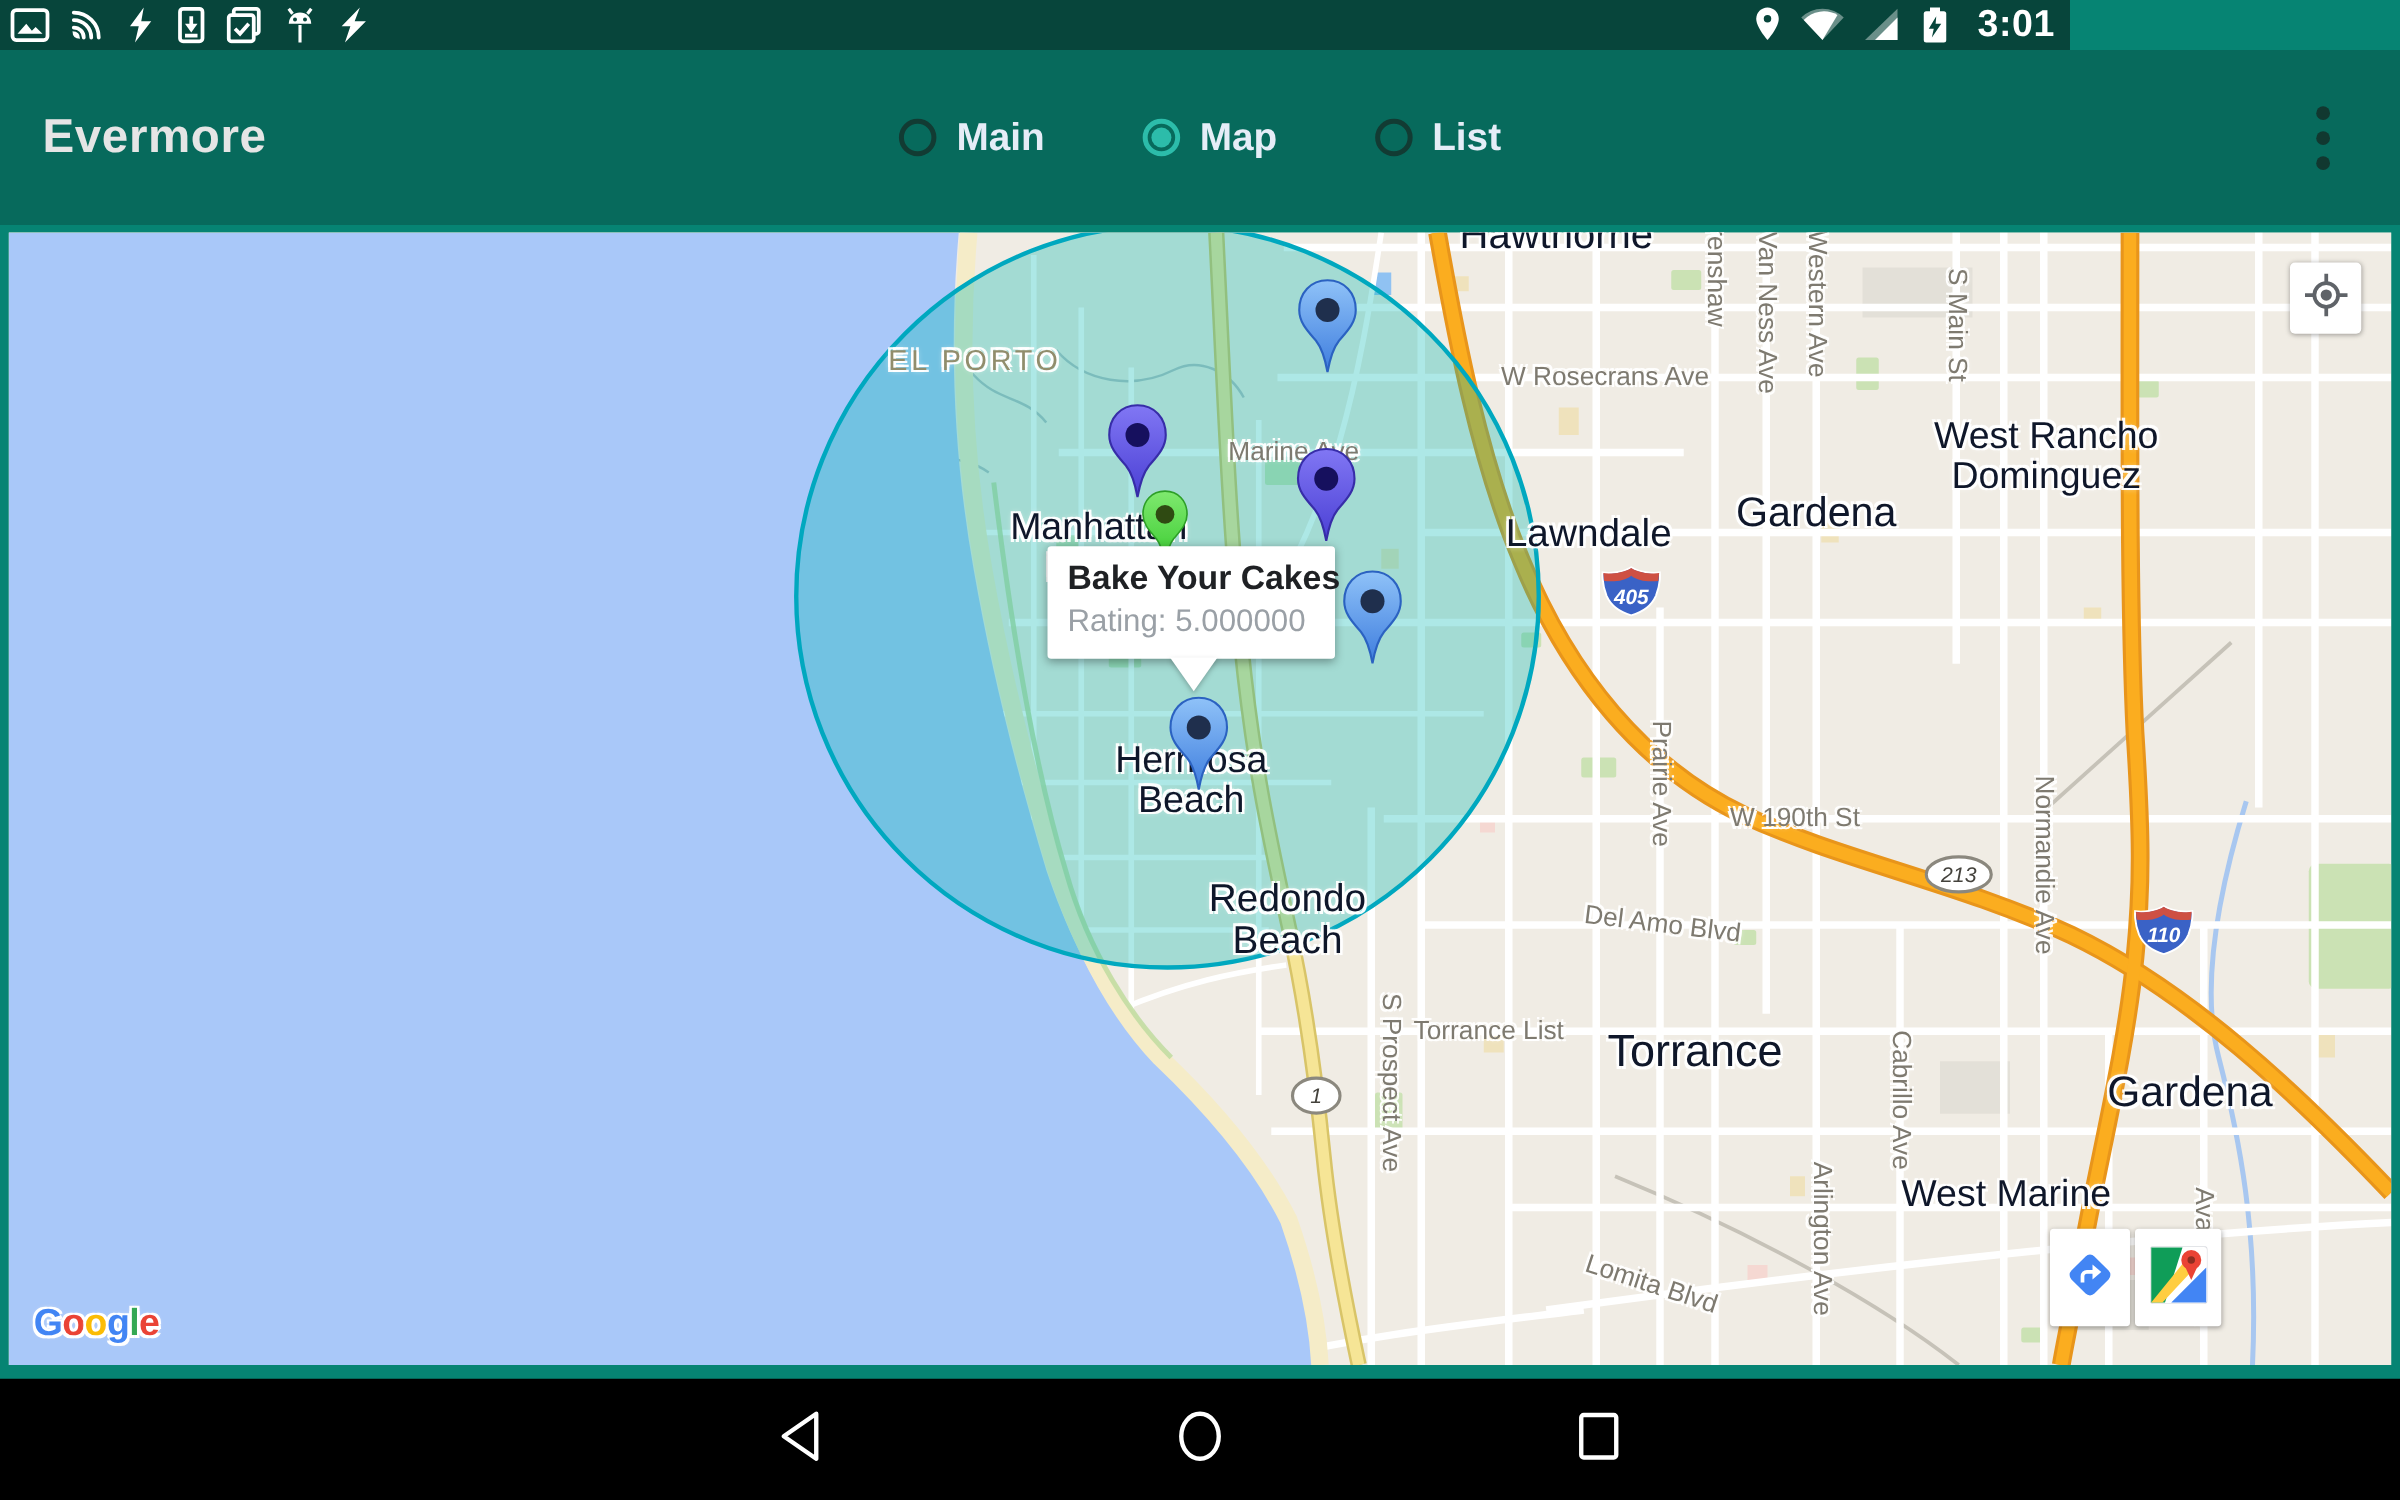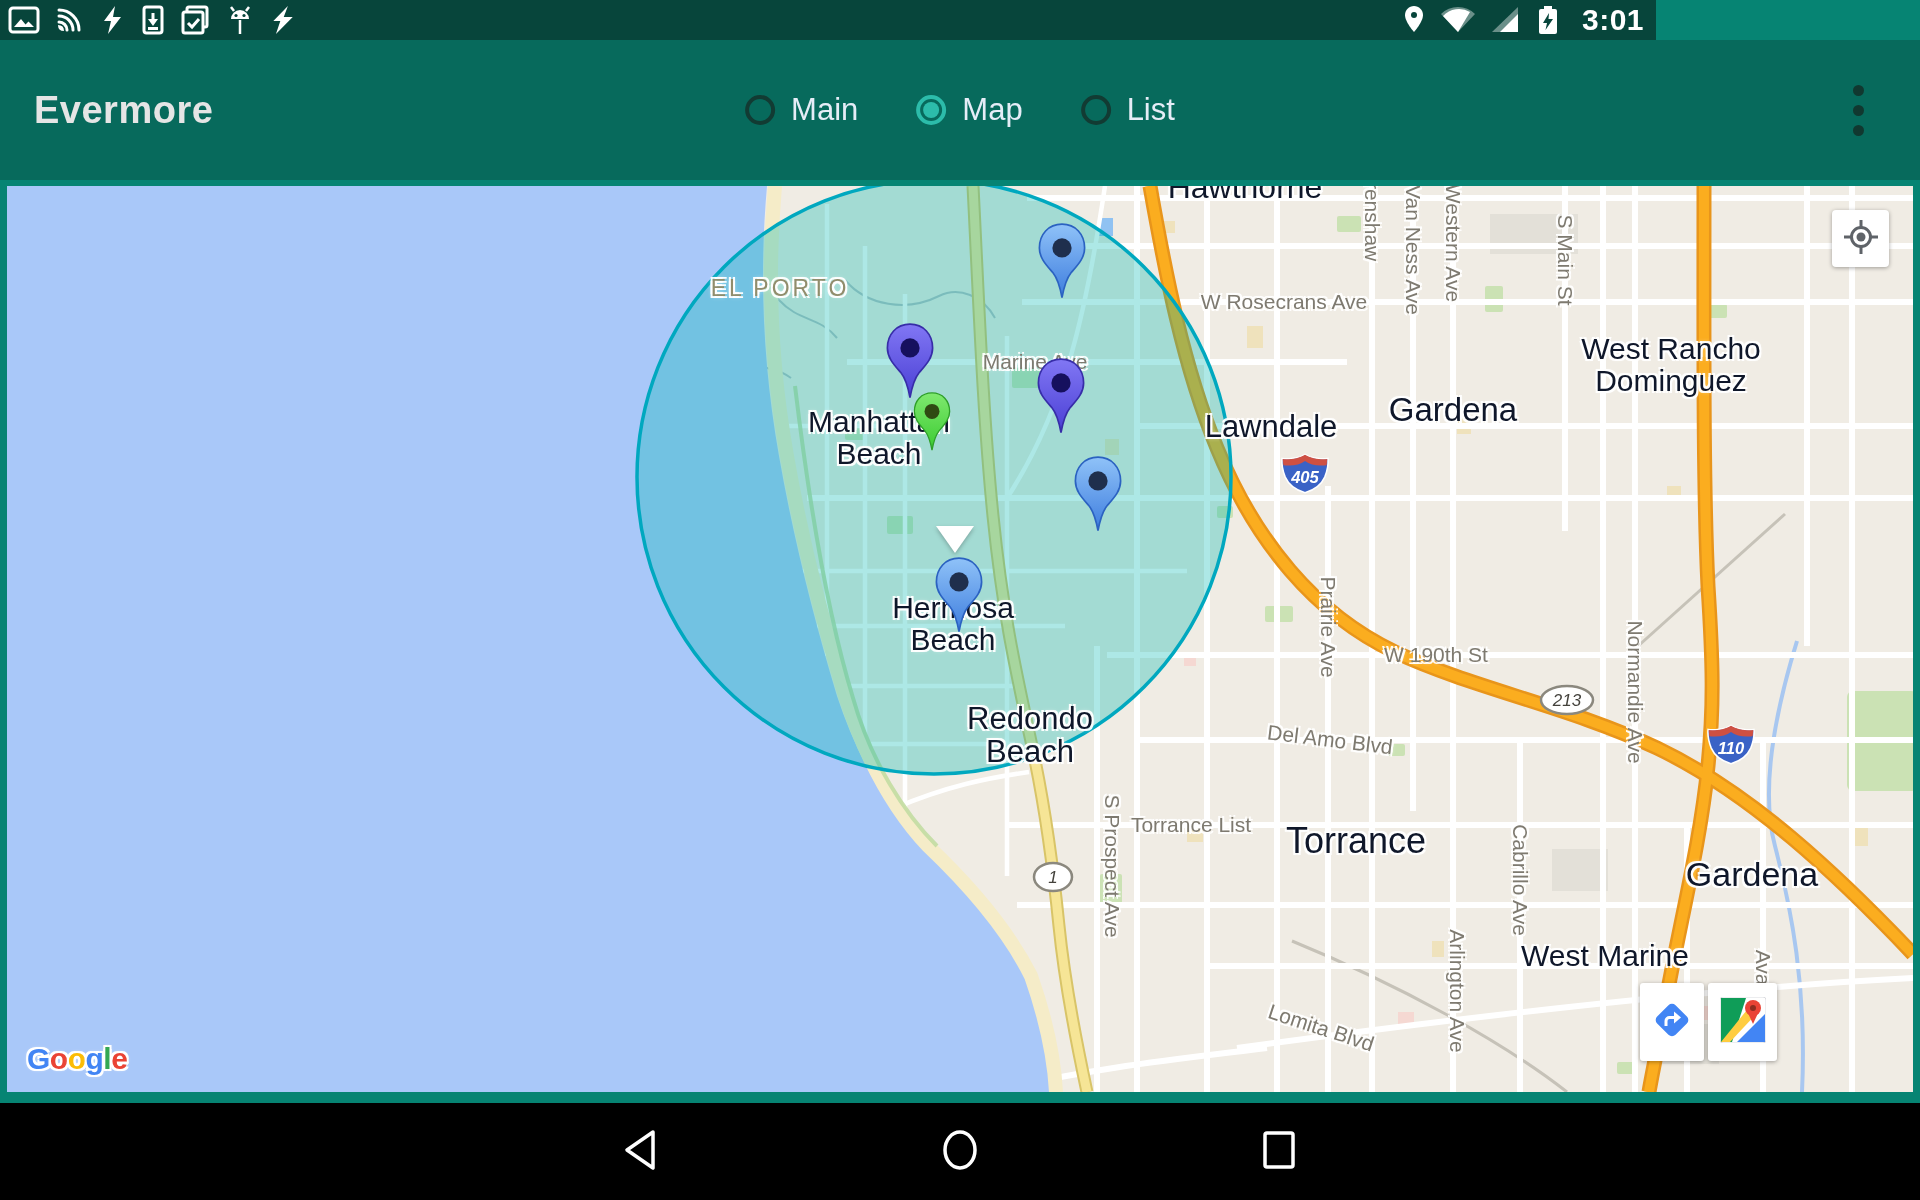--- a/index.html
+++ b/index.html
@@ -9,21 +9,21 @@
 
   
   #status-bar{position:absolute;left:0;top:0;width:1656px;height:40px;background:#07453B;display:flex;align-items:center;justify-content:space-between;padding:0 8px;}
   .sb-group{display:flex;align-items:center;gap:14px;}
   .sb-ic{display:flex;align-items:center;justify-content:center;height:32px;}
   #sb-time{color:#fff;font-size:30px;font-weight:700;letter-spacing:.5px;margin-left:6px;margin-right:4px;}
 
   
   #app-bar{position:absolute;left:0;top:40px;width:1920px;height:140px;background:#076A5C;display:flex;align-items:center;}
   #app-title{position:absolute;left:34px;top:50%;transform:translateY(-50%);font-size:38px;font-weight:700;color:#e5e5e5;letter-spacing:.5px;}
-  #tab-group{position:absolute;left:50%;top:50%;transform:translate(-50%,-50%);display:flex;align-items:center;gap:58px;}
+  #tab-group{position:absolute;left:50%;top:50%;transform:translate(-50%,-50%);display:flex;align-items:center;gap:78px;font-weight:bold;}
   .tab{display:flex;align-items:center;gap:16px;cursor:pointer;}
   .radio{width:30px;height:30px;border-radius:50%;border:4px solid #123B33;position:relative;}
   .tab.sel .radio{border-color:#2CBCAA;}
   .tab.sel .radio::after{content:"";position:absolute;left:50%;top:50%;width:16px;height:16px;margin:-8px 0 0 -8px;border-radius:50%;background:#2CBCAA;}
   .tab-label{font-size:31px;color:#E5EDF7;}
   #overflow-btn{position:absolute;right:40px;top:50%;transform:translateY(-50%);width:44px;height:70px;display:flex;flex-direction:column;align-items:center;justify-content:center;gap:9px;cursor:pointer;}
   #overflow-btn i{width:11px;height:11px;border-radius:50%;background:#113830;}
 
   
   #map-viewport{position:absolute;left:7px;top:186px;width:1906px;height:906px;overflow:hidden;background:#F0ECE4;}
@@ -283,21 +283,21 @@
             <stop offset="0" stop-color="#7FE96F"></stop>
             <stop offset="1" stop-color="#3BCB31"></stop>
           </linearGradient>
       </defs>
     </svg>
 
     <div id="map-overlay">
         <div class="mlabel city" style="left: 1238px; top: 2px; font-size: 32px; transform: translate(-50%, -50%) rotate(0deg);">Hawthorne</div>
         <div class="mlabel city" style="left: 1264px; top: 241px; font-size: 31px; transform: translate(-50%, -50%) rotate(0deg);">Lawndale</div>
         <div class="mlabel city" style="left: 1446px; top: 224px; font-size: 33px; transform: translate(-50%, -50%) rotate(0deg);">Gardena</div>
-        <div class="mlabel city" style="left: 1630px; top: 179px; font-size: 30px; transform: translate(-50%, -50%) rotate(0deg); margin-left: 34px;">West Rancho
+        <div class="mlabel city" style="left: 1630px; top: 179px; font-size: 30px; transform: translate(-50%, -50%) rotate(0deg);">West Rancho
 Dominguez</div>
         <div class="mlabel city" style="left: 1349px; top: 655px; font-size: 36px; transform: translate(-50%, -50%) rotate(0deg);">Torrance</div>
         <div class="mlabel city" style="left: 1745px; top: 688px; font-size: 34px; transform: translate(-50%, -50%) rotate(0deg);">Gardena</div>
         <div class="mlabel city" style="left: 1598px; top: 770px; font-size: 30px; transform: translate(-50%, -50%) rotate(0deg);">West Marine</div>
         <div class="mlabel city" style="left: 946px; top: 438px; font-size: 30px; transform: translate(-50%, -50%) rotate(0deg);">Hermosa
 Beach</div>
         <div class="mlabel city" style="left: 1023px; top: 550px; font-size: 31px; transform: translate(-50%, -50%) rotate(0deg);">Redondo
 Beach</div>
         <div class="mlabel city" style="left: 872px; top: 252px; font-size: 30px; transform: translate(-50%, -50%) rotate(0deg);">Manhattan
 Beach</div>
@@ -355,20 +355,24 @@
         <div class="marker" style="left: 1065px; top: 270px; z-index: 395;"><svg width="52" height="77" viewBox="0 0 46 68">
             <path d="M23,1 C11,1 3,10 3,22 C3,31 9,37 15,44 C19,49 21,55 23,66 C25,55 27,49 31,44 C37,37 43,31 43,22 C43,10 35,1 23,1 Z" fill="url(#gA)" stroke="#2B62C1" stroke-width="1.5"></path>
             <circle cx="23" cy="22" r="8.5" fill="#1F2F4D"></circle>
           </svg></div>
         <div class="marker" style="left: 926px; top: 371px; z-index: 496;"><svg width="52" height="77" viewBox="0 0 46 68">
             <path d="M23,1 C11,1 3,10 3,22 C3,31 9,37 15,44 C19,49 21,55 23,66 C25,55 27,49 31,44 C37,37 43,31 43,22 C43,10 35,1 23,1 Z" fill="url(#gA)" stroke="#2B62C1" stroke-width="1.5"></path>
             <circle cx="23" cy="22" r="8.5" fill="#1F2F4D"></circle>
           </svg></div>
       </div>
 
+    <div id="info-window" style="left: 831px; top: 251px; width: 230px; height: 90px;">
+      <div id="iw-title">Bake Your Cakes</div>
+      <div id="iw-sub">Rating: 5.000000</div>
+    </div>
     <div id="iw-tail" style="left: 929px; top: 340px;"></div>
 
     <div id="google-logo"><span style="color: rgb(66, 133, 244);">G</span><span style="color: rgb(234, 67, 53);">o</span><span style="color: rgb(251, 188, 5);">o</span><span style="color: rgb(66, 133, 244);">g</span><span style="color: rgb(52, 168, 83);">l</span><span style="color: rgb(234, 67, 53);">e</span></div>
 
     <div id="mylocation-btn">
       <span>
         <svg width="38" height="38" viewBox="0 0 38 38">
             <g stroke="#5F6368" stroke-width="3" fill="none">
               <circle cx="19" cy="19" r="9.5"></circle>
               <line x1="19" y1="2" x2="19" y2="9"></line>

